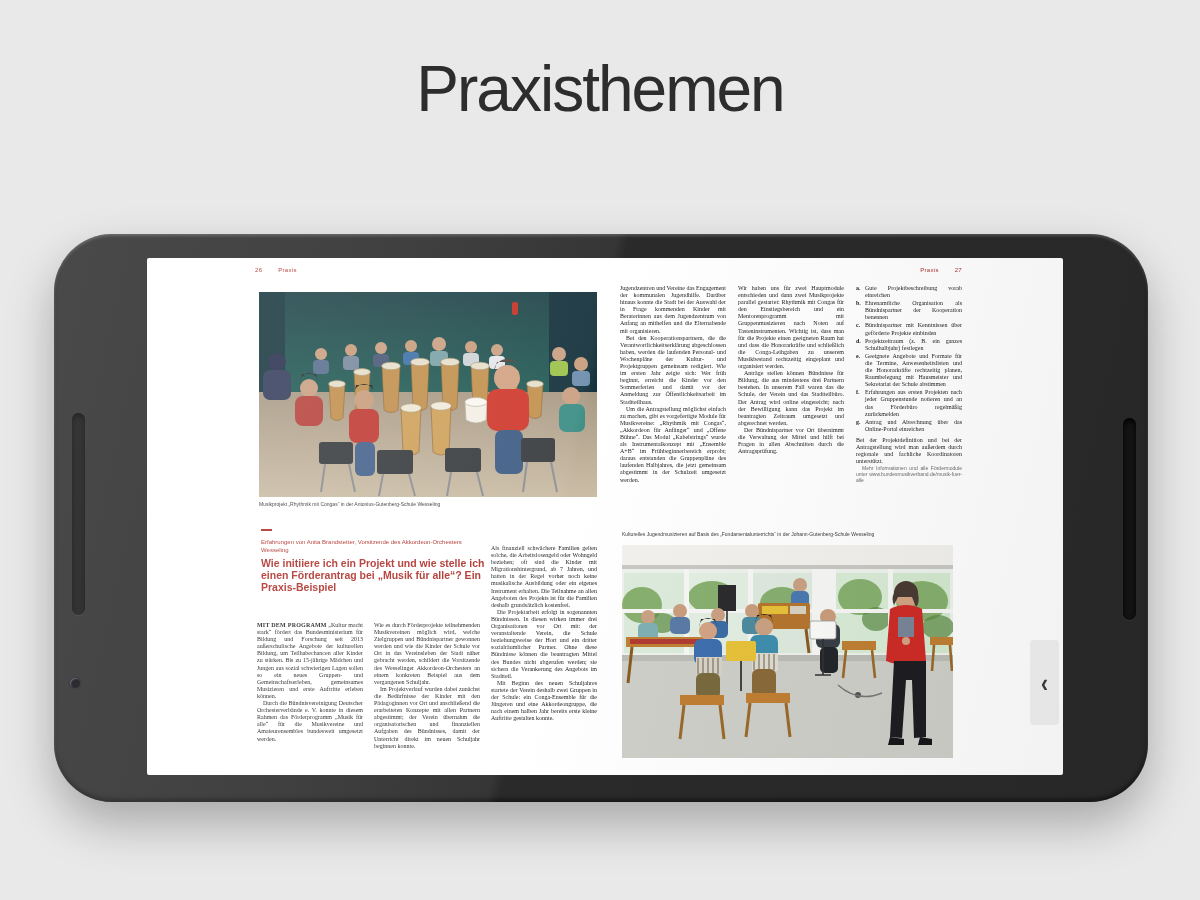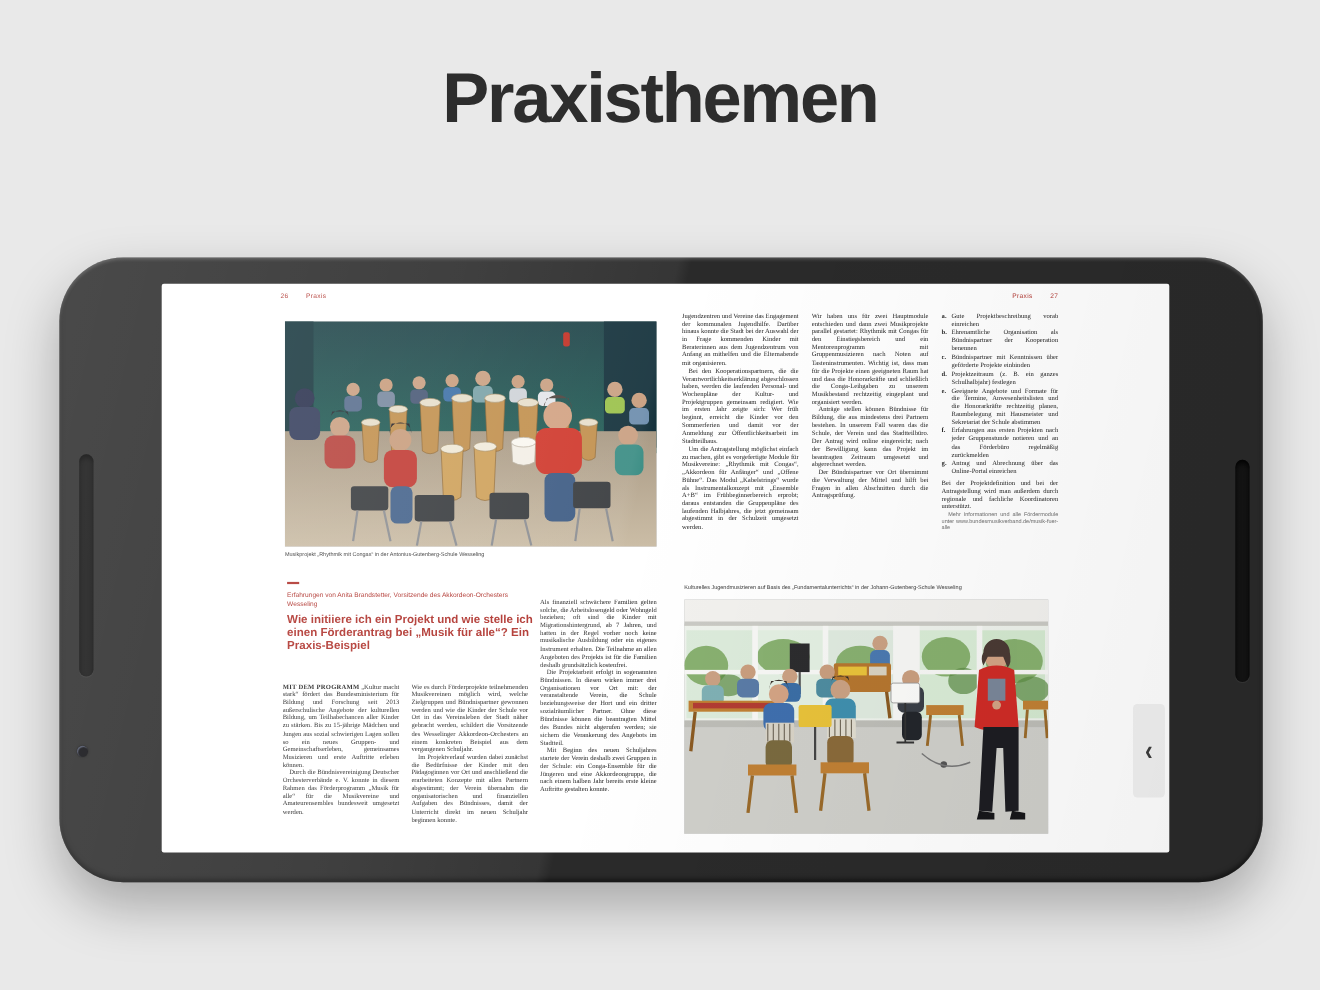--- a/index.html
+++ b/index.html
@@ -7,21 +7,21 @@
   body {
     background:#e9e9e9;
     font-family:"Liberation Sans", sans-serif;
     position:relative;
     overflow:hidden;
   }
   
   .app-title {
     position:absolute; top:52px; left:0; width:100%;
     text-align:center;
-    font-size:64px; font-weight:bold; letter-spacing:-2px;
+    font-size:64px; font-weight:normal; letter-spacing:-2px;
     color:#2d2d2d;
   }
   
   .device {
     position:absolute; left:54px; top:234px; width:1094px; height:568px;
     border-radius:58px;
     background:#2a2a2a;
     box-shadow:0 22px 48px rgba(0,0,0,0.28),
                inset 0 2px 3px rgba(255,255,255,0.20),
                inset 0 -3px 5px rgba(0,0,0,0.5);

